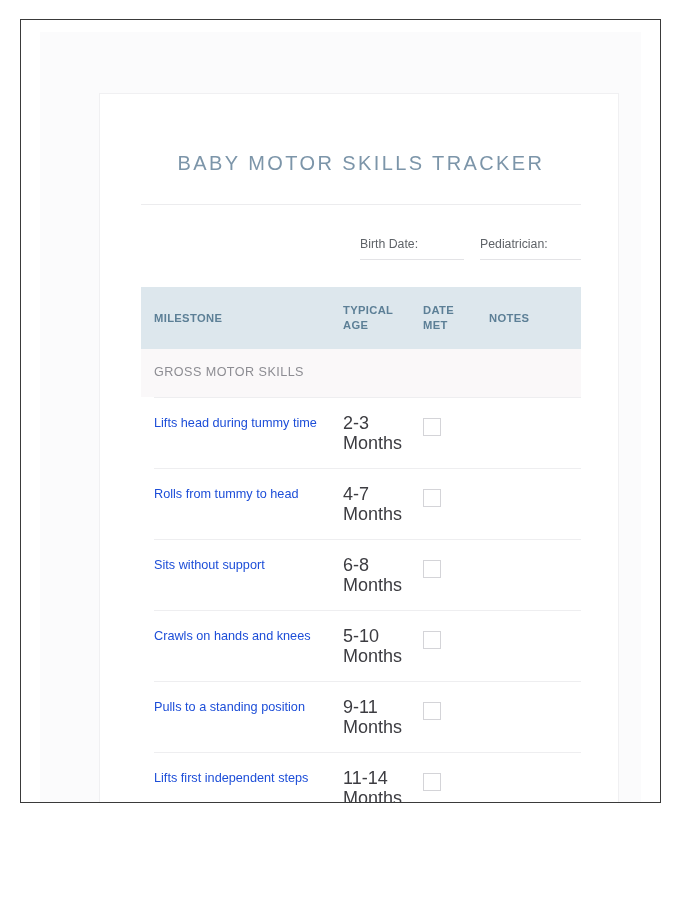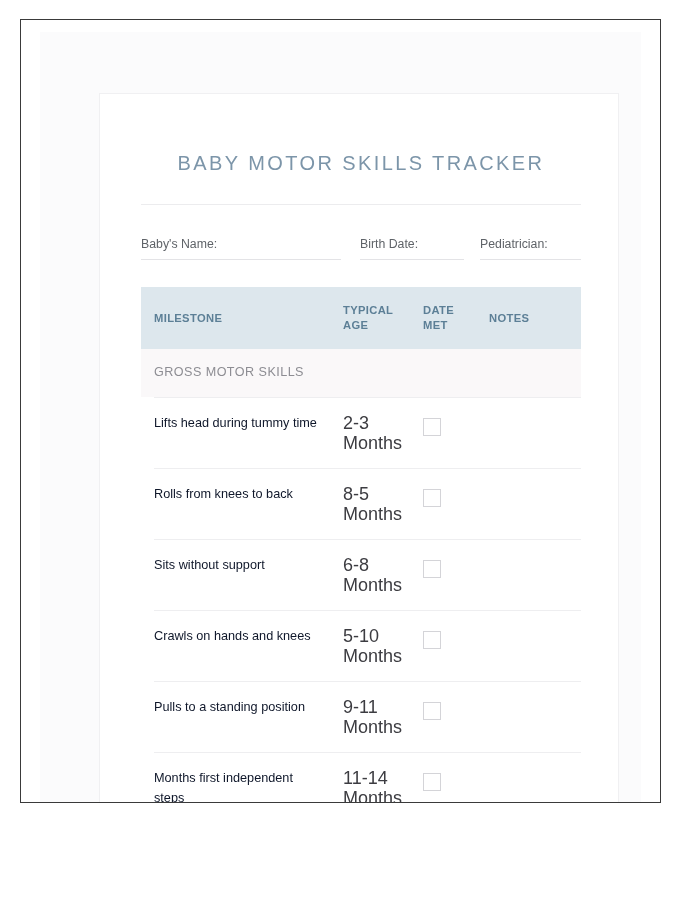--- a/index.html
+++ b/index.html
@@ -153,21 +153,21 @@
     right: 0;
     top: 0;
     height: 1px;
     background: #eeeef0;
   }
   .cell-milestone {
     position: absolute;
     left: 13px;
     top: 16px;
     width: 172px;
-    color: #0f172a;
+    color: #1d4ed8;
     font-size: 12.7px;
     line-height: 20px;
   }
   .cell-age {
     position: absolute;
     left: 202px;
     top: 16px;
     width: 70px;
     color: #3c3c41;
     font-size: 18px;
@@ -200,24 +200,20 @@
 <div id="viewport-frame">
   <div id="page-backdrop">
     <div id="document-card">
       <div class="card-inner">
 
         <h1 id="doc-title">BABY MOTOR SKILLS TRACKER</h1>
         <div id="title-divider"></div>
 
         <div id="form-fields">
 
-          <div class="field field-name">
-            <span class="field-label">Baby's Name:</span>
-            <span class="field-line"></span>
-          </div>
 
           <div class="field field-birth">
             <span class="field-label">Birth Date:</span>
             <span class="field-line"></span>
           </div>
 
           <div class="field field-ped">
             <span class="field-label">Pediatrician:</span>
             <span class="field-line"></span>
           </div>
@@ -240,22 +236,22 @@
           <div class="data-row">
             <span class="cell-milestone">Lifts head during tummy time</span>
             <span class="cell-age">2-3 Months</span>
             <span class="cell-date">
                 <span class="checkbox"></span>
               </span>
             <span class="cell-notes"></span>
           </div>
 
           <div class="data-row">
-            <span class="cell-milestone">Rolls from knees to back</span>
-            <span class="cell-age">8-5 Months</span>
+            <span class="cell-milestone">Rolls from tummy to head</span>
+            <span class="cell-age">4-7 Months</span>
             <span class="cell-date">
                 <span class="checkbox"></span>
               </span>
             <span class="cell-notes"></span>
           </div>
 
           <div class="data-row">
             <span class="cell-milestone">Sits without support</span>
             <span class="cell-age">6-8 Months</span>
             <span class="cell-date">
@@ -276,21 +272,21 @@
           <div class="data-row">
             <span class="cell-milestone">Pulls to a standing position</span>
             <span class="cell-age">9-11 Months</span>
             <span class="cell-date">
                 <span class="checkbox"></span>
               </span>
             <span class="cell-notes"></span>
           </div>
 
           <div class="data-row">
-            <span class="cell-milestone">Months first independent steps</span>
+            <span class="cell-milestone">Lifts first independent steps</span>
             <span class="cell-age">11-14 Months</span>
             <span class="cell-date">
                 <span class="checkbox"></span>
               </span>
             <span class="cell-notes"></span>
           </div>
 
         </div>
 
       </div>

